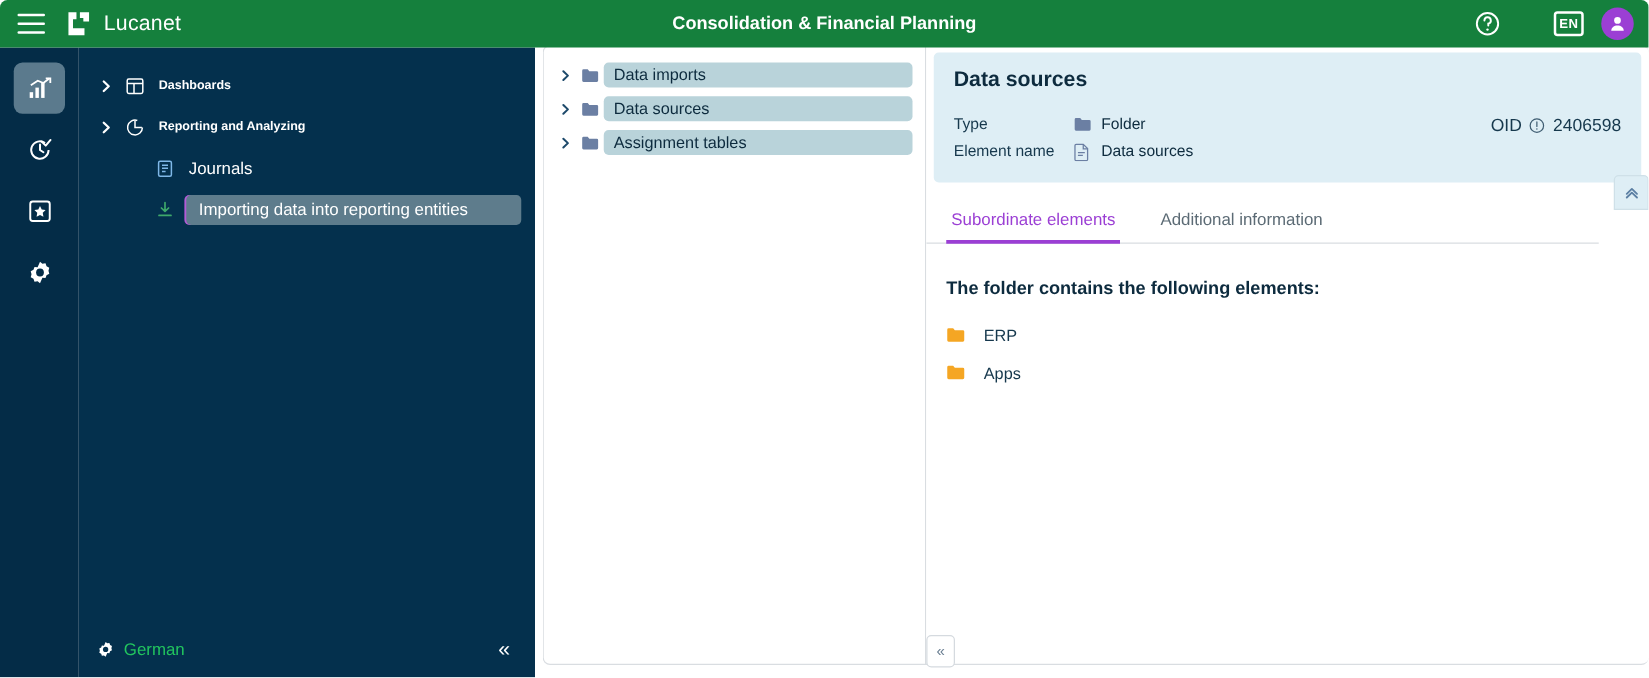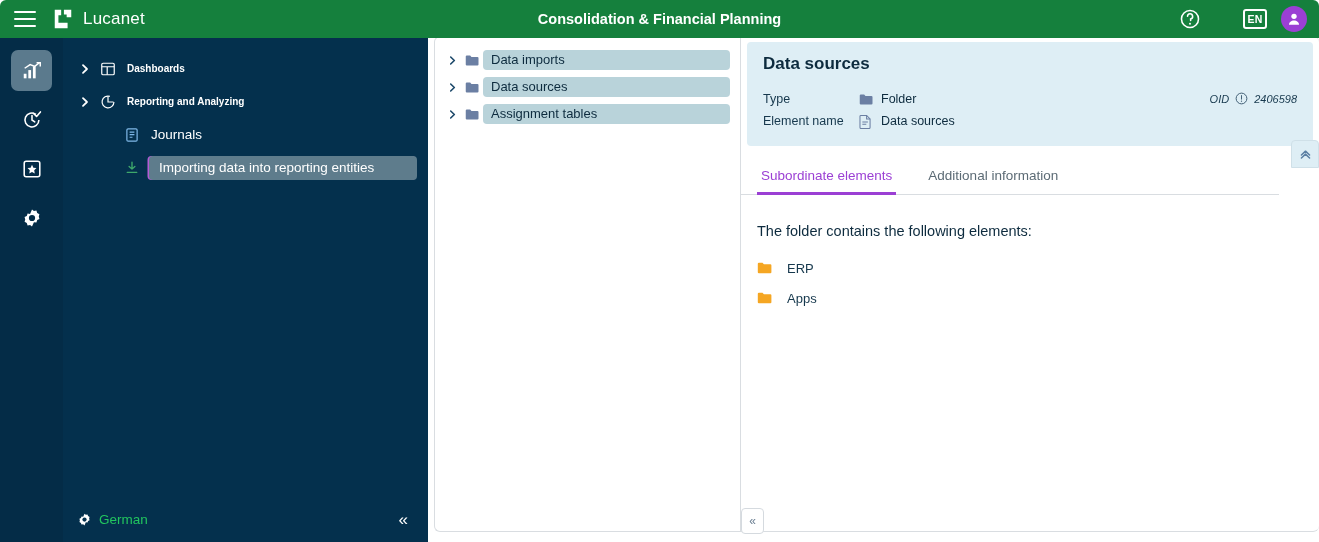--- a/index.html
+++ b/index.html
@@ -187,21 +187,21 @@
   .meta-row {
     display: flex; align-items: center;
     height: 22px; font-size: 12.5px; color: #16384d;
   }
   .meta-key { width: 96px; flex: 0 0 96px; color: #16384d; }
   .meta-ico { width: 22px; flex: 0 0 22px; display:flex; align-items:center; }
   .meta-val { color: #0d2b3e; }
   .oid {
     position: absolute; right: 16px; top: 50px;
     display: flex; align-items: center; gap: 6px;
-    font-size: 11px; color: #16384d; font-style: italic;
+    font-size: 14px; color: #16384d;
   }
 
   .tabs-wrap { position: relative; margin-top: 16px; }
   .tabs {
     display: flex; align-items: flex-end;
     padding-left: 16px;
     border-bottom: 1px solid #d9dde1;
     margin-right: 40px;
   }
   .tab {
@@ -217,21 +217,21 @@
     width: 28px; height: 28px;
     background: #deeef5;
     border: 1px solid #cfe0e8;
     border-radius: 4px 4px 0 0;
     display: flex; align-items: center; justify-content: center;
     cursor: pointer;
   }
 
   .panel-body { padding: 28px 16px 0 16px; }
   .body-heading {
-    font-size: 14.5px; font-weight: normal; color: #0d2b3e;
+    font-size: 14.5px; font-weight: bold; color: #0d2b3e;
     margin-bottom: 14px;
   }
   .elem-row {
     display: flex; align-items: center;
     height: 30px; cursor: pointer;
   }
   .elem-ico { width: 30px; flex: 0 0 30px; display:flex; align-items:center; }
   .elem-label { font-size: 13px; color: #16384d; }
 
   .splitter-btn {

